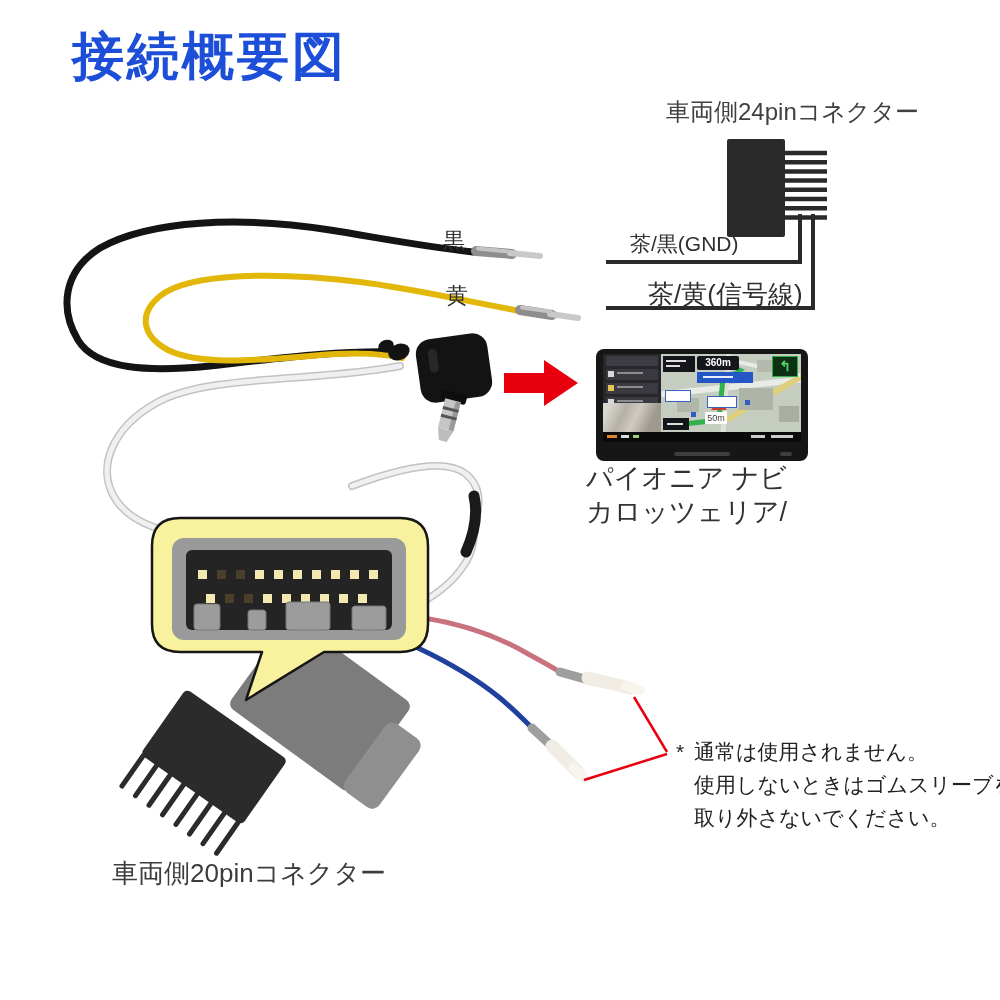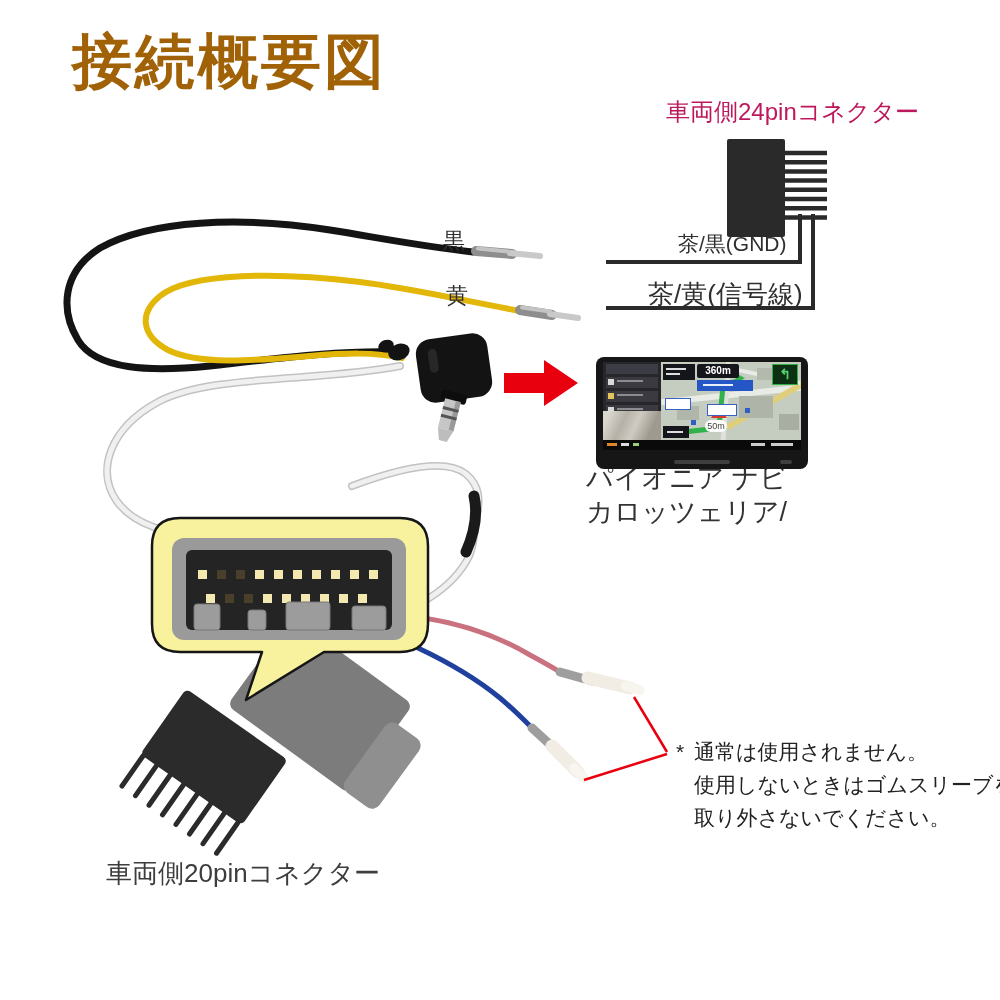--- a/index.html
+++ b/index.html
@@ -1,26 +1,26 @@
 <!DOCTYPE html>
 <html><head>
 <meta charset="utf-8">
 <style>
   html,body{margin:0;padding:0;background:#fff;}
   .canvas{position:relative;width:1000px;height:1000px;background:#fff;overflow:hidden;
           font-family:"Liberation Sans",sans-serif;color:#2f2f2f;}
-  .abs{position:absolute;margin-top:8px;}
+  .abs{position:absolute;}
   svg.layer{position:absolute;left:0;top:0;z-index:1;}
   .txt{position:absolute;z-index:2;white-space:nowrap;}
-  .title{left:72px;top:22px;font-size:60px;font-weight:700;color:#a16207;letter-spacing:3px;}
-  .lbl24{left:666px;top:96px;font-size:24px;color:#be185d;}
-  .lbl20{left:106px;top:856px;font-size:26px;color:#3d3d3d;}
+  .title{left:72px;top:22px;font-size:52px;font-weight:700;color:#1d4ed8;letter-spacing:3px;}
+  .lbl24{left:666px;top:96px;font-size:24px;color:#404040;}
+  .lbl20{left:112px;top:856px;font-size:26px;color:#3d3d3d;}
   .wblack{left:443px;top:226px;font-size:22px;}
   .wyellow{left:446px;top:281px;font-size:22px;}
-  .gnd{left:630px;top:230px;font-size:21px;margin-left:48px;}
+  .gnd{left:630px;top:230px;font-size:21px;}
   .sig{left:648px;top:277px;font-size:26px;}
   .navcap{left:586px;top:461px;font-size:27px;line-height:34px;color:#333;}
   .note{left:676px;top:735px;font-size:21px;line-height:33px;color:#222;display:flex;}
   .note .marker{width:18px;}
   
   .nav-unit{left:596px;top:349px;width:212px;height:112px;background:#161616;border-radius:8px;z-index:2;}
   .nav-screen{position:absolute;left:7px;top:5px;width:198px;height:88px;background:#000;display:flex;overflow:hidden;}
   .nav-left{width:58px;height:100%;background:#26262b;position:relative;}
   .nav-left-h{height:10px;margin:2px 3px 0 3px;background:#3c3c44;}
   .nav-row{height:11px;margin:3px 3px 0 3px;background:#3a3a40;position:relative;}
@@ -35,21 +35,21 @@
   .sign{position:absolute;background:#fff;border:1px solid #3a62c0;}
   .dotb{position:absolute;width:5px;height:5px;background:#2f5fc4;}
   .lanebox{position:absolute;left:2px;top:2px;width:32px;height:16px;background:#15151c;}
   .lanebox i{position:absolute;left:3px;height:2px;background:#ddd;}
   .dist{position:absolute;left:36px;top:2px;width:42px;height:14px;background:#15151c;border-radius:2px;
         color:#fff;font-size:10px;font-weight:700;text-align:center;line-height:14px;}
   .turnbox{position:absolute;right:3px;top:2px;width:24px;height:19px;background:#0d2f14;border:1px solid #2fae44;
            color:#55d06a;font-size:14px;line-height:18px;text-align:center;font-weight:700;}
   .bluestrip{position:absolute;left:36px;top:18px;width:56px;height:11px;background:#2457c5;}
   .bluestrip i{position:absolute;left:6px;top:4px;width:30px;height:2px;background:#e8eef9;}
-  .scale{position:absolute;left:44px;top:58px;width:22px;height:12px;background:#fdfdfb;border-radius:6px;
+  .scale{position:absolute;left:44px;top:58px;width:22px;height:12px;background:#fdfdfb;border-radius:0;
          color:#444;font-size:9px;line-height:12px;text-align:center;}
   .timebox{position:absolute;left:2px;bottom:12px;width:26px;height:12px;background:#15151c;}
   .timebox i{position:absolute;left:4px;top:5px;width:16px;height:2px;background:#ddd;}
   .nav-bbar{position:absolute;left:0;bottom:0;width:100%;height:10px;background:#0a0a0a;z-index:3;}
   .nav-bbar i{position:absolute;top:3px;height:3px;}
   .nav-bezel{position:absolute;left:0;bottom:3px;width:100%;height:8px;}
   .nav-bezel i{position:absolute;top:2px;height:4px;background:#3f3f3f;border-radius:2px;}
 </style>
 </head>
 <body>

